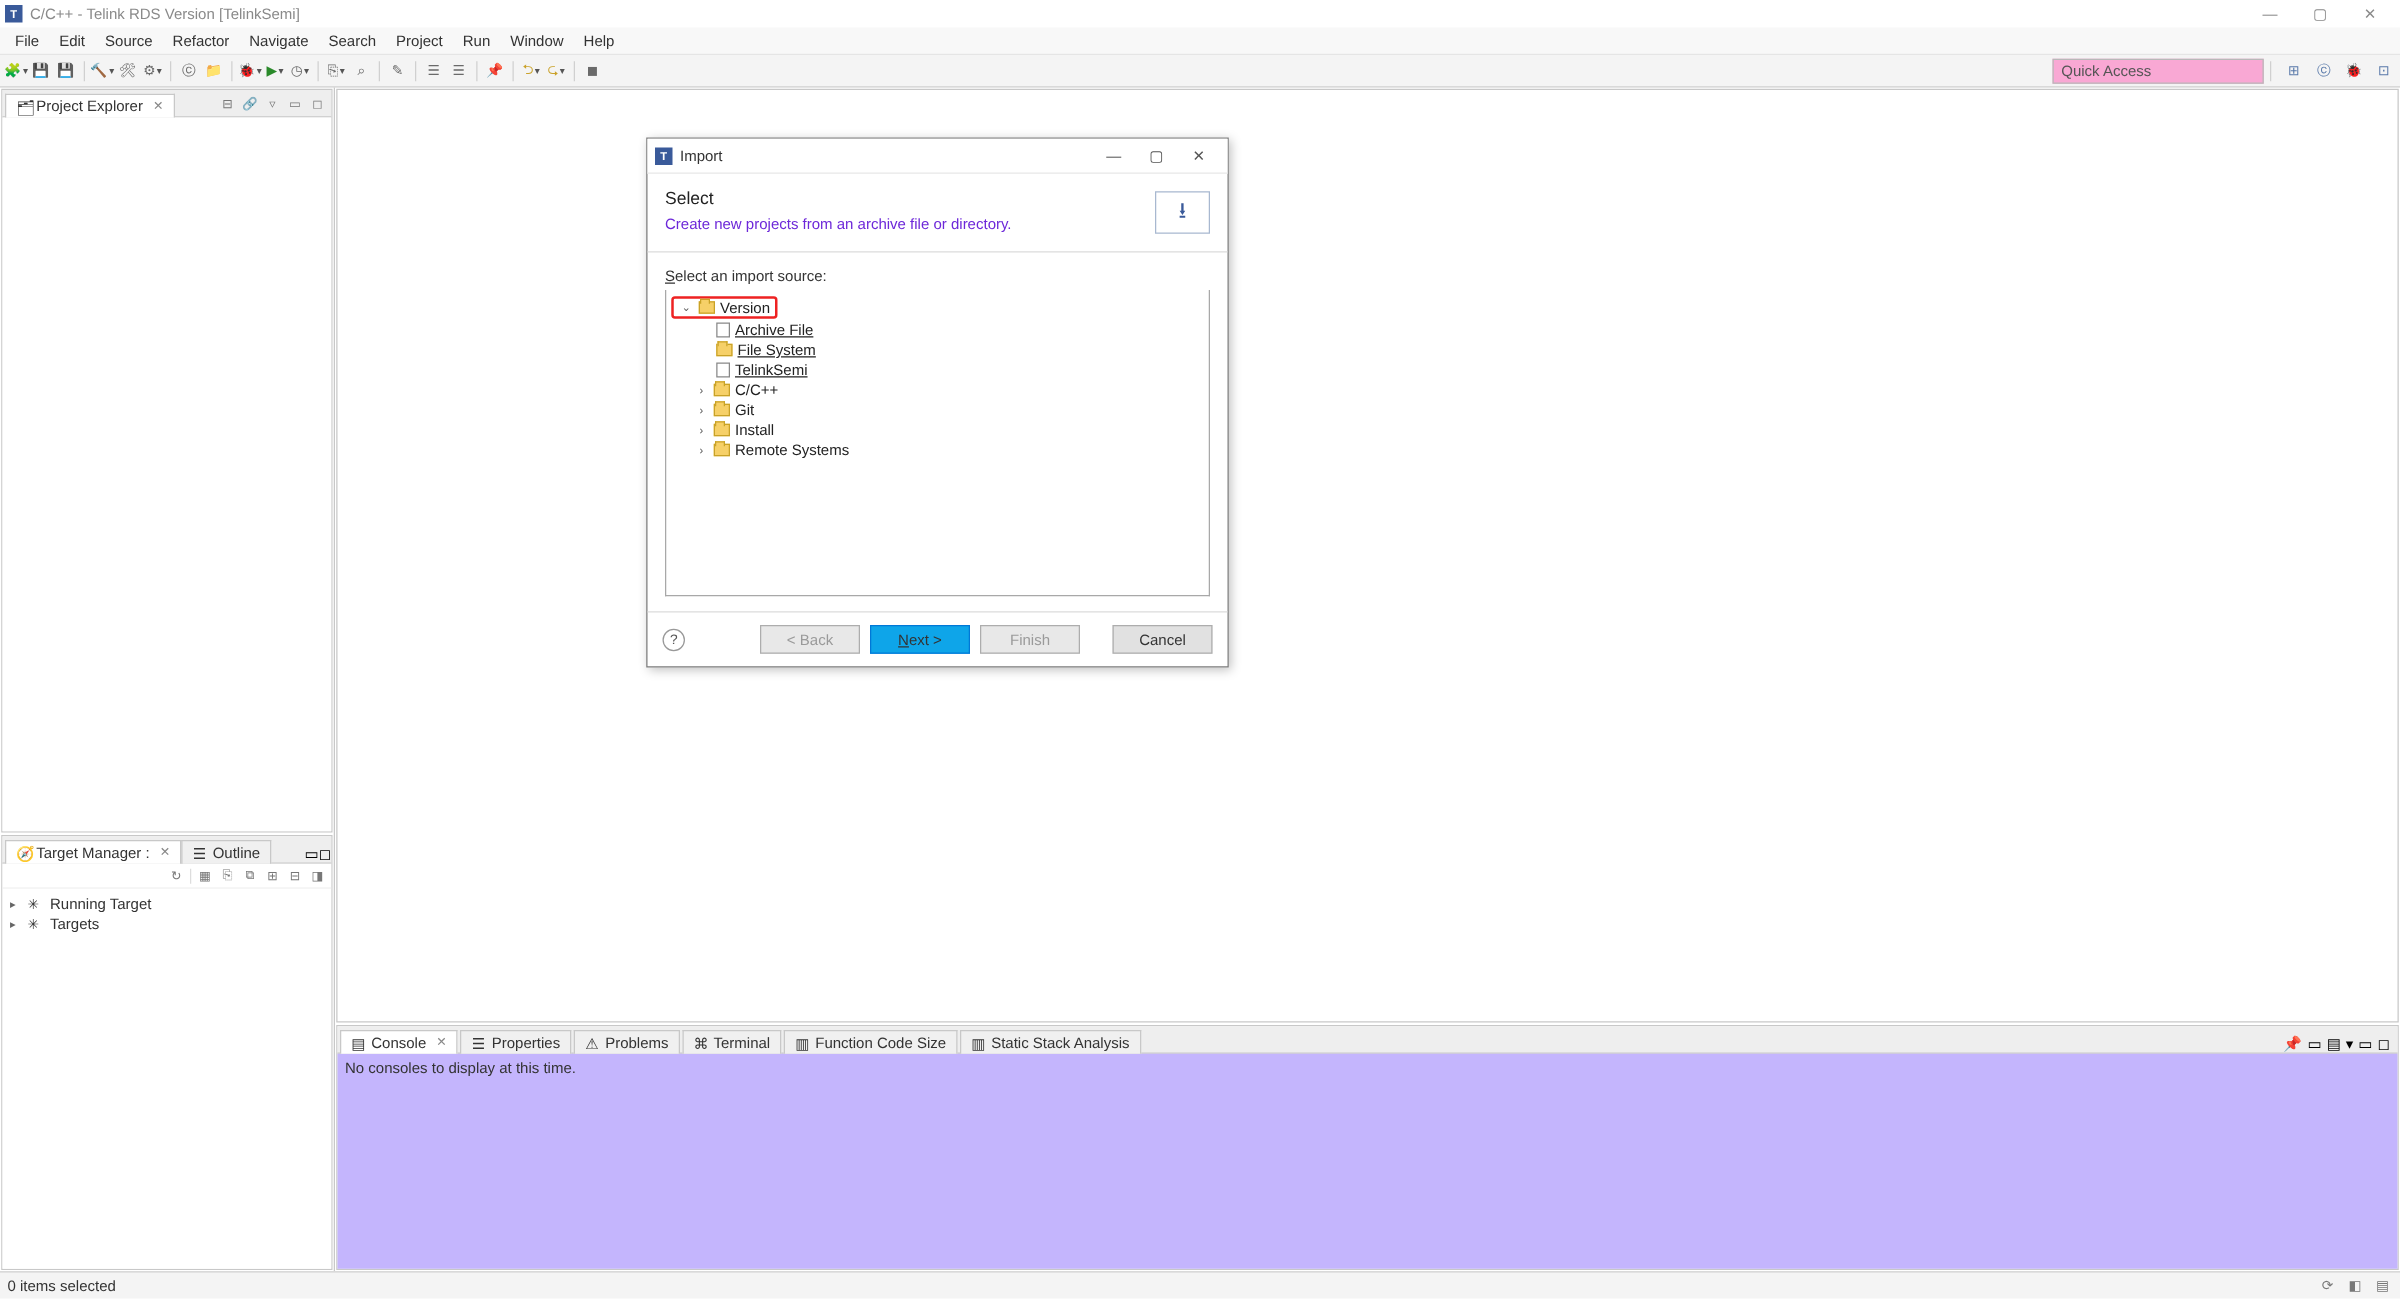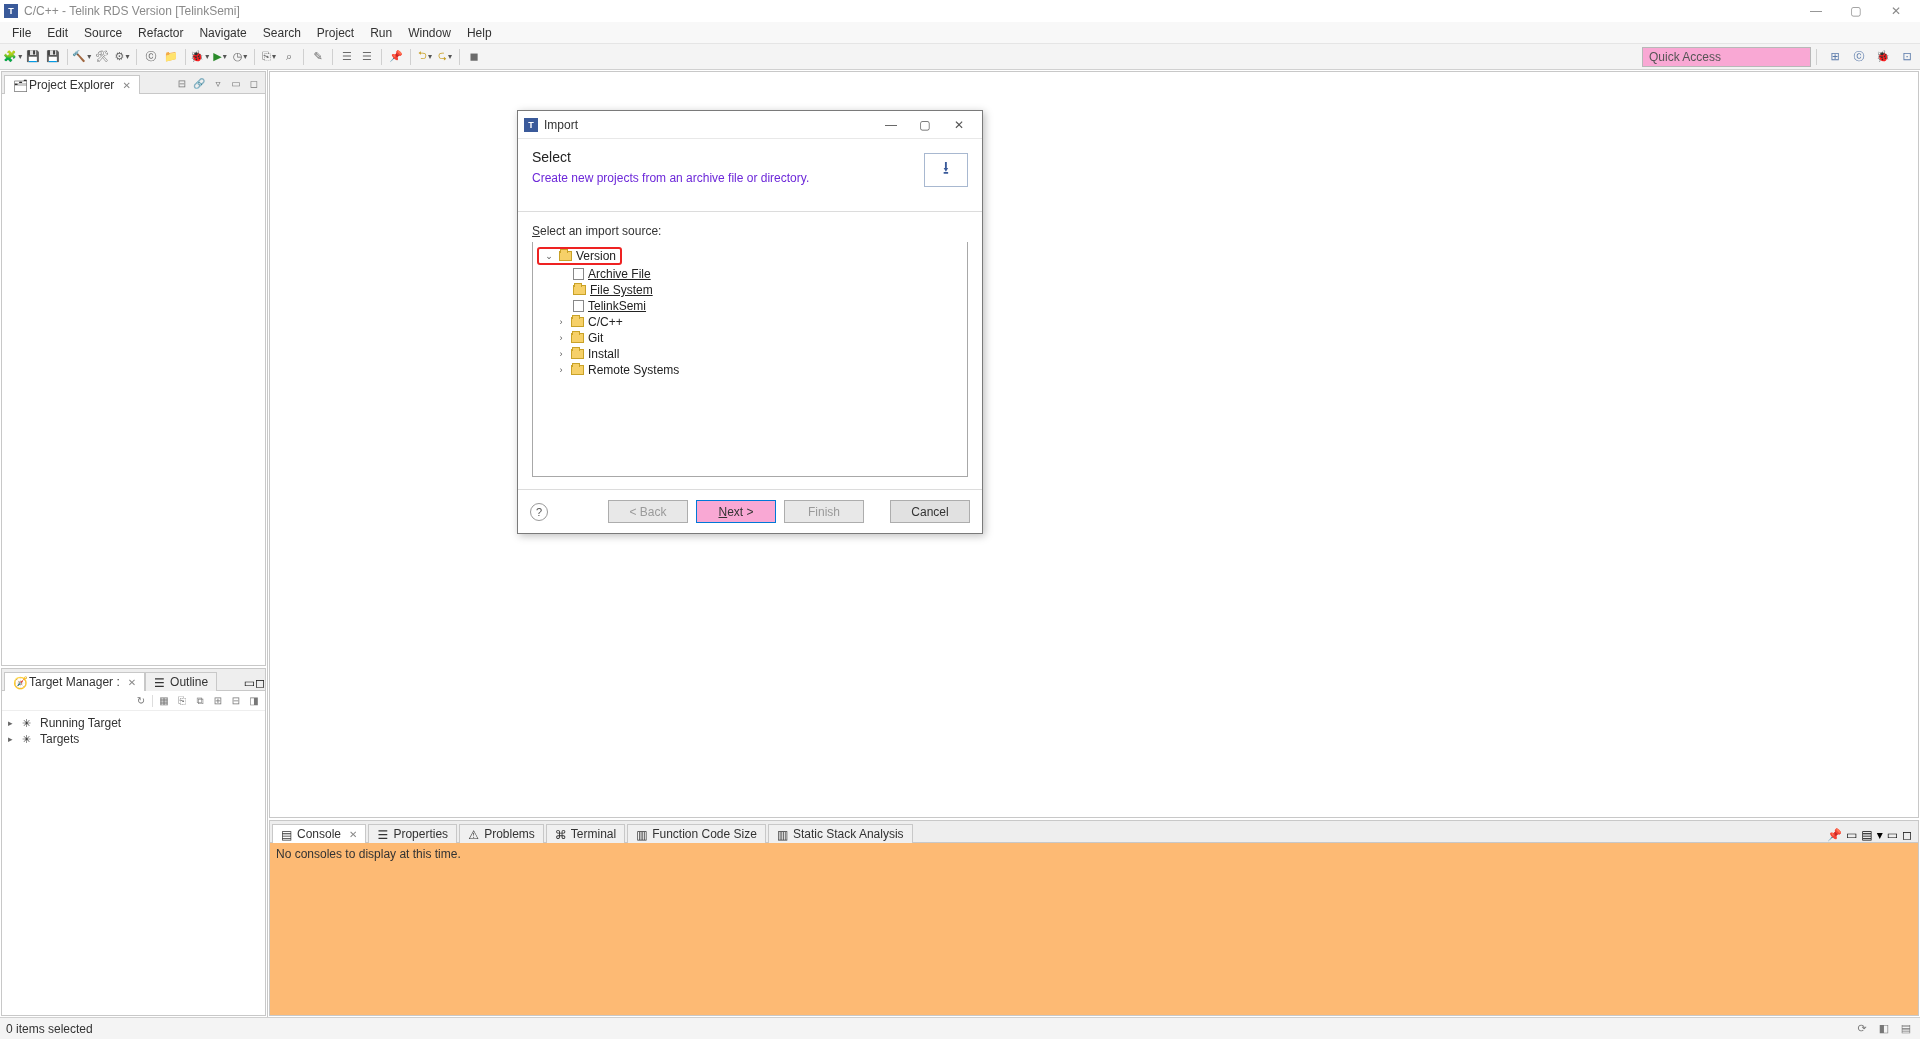--- a/index.html
+++ b/index.html
@@ -42,60 +42,60 @@
 
 .project-explorer { flex: 1; margin: 1px; }
 .target-manager { height: 348px; margin: 1px; }
 
 .editor-area { flex: 1; margin: 1px; border: 1px solid #c8c8c8; background: #ffffff; position: relative; }
 
 .bottom-panel { height: 196px; margin: 1px; border: 1px solid #c8c8c8; display: flex; flex-direction: column; }
 .bottom-tabbar { height: 22px; background: #eeeeee; display: flex; align-items: flex-end; border-bottom: 1px solid #c8c8c8; padding-left: 2px; }
 .bottom-tabbar .view-tab { margin-right: 2px; }
 .bottom-toolbar { margin-left: auto; display: flex; align-items: center; gap: 4px; padding-right: 6px; }
-.bottom-body { flex: 1; padding: 4px 6px; color: #333; background: #fdba74; }
+.bottom-body { flex: 1; padding: 4px 6px; color: #333; background: #c4b5fd; }
 
 
 .statusbar { position: absolute; bottom: 0; left: 0; right: 0; height: 22px; background: #f4f4f4; border-top: 1px solid #d0d0d0; display: flex; align-items: center; padding: 0 6px; color: #333; }
 .statusbar .spacer { flex: 1; }
 .statusbar .tray-icon { width: 16px; height: 16px; margin-left: 6px; font-size: 11px; color: #777; display: flex; align-items: center; justify-content: center; }
 
 
 .tree-item { display: flex; align-items: center; gap: 4px; padding: 1px 0; }
 .tree-item .arrow { width: 10px; font-size: 9px; color: #666; }
 .tree-item .node-icon { width: 14px; height: 12px; font-size: 11px; }
 
 
 .dialog { position: absolute; left: 517px; top: 110px; width: 466px; height: 424px; background: #ffffff; border: 1px solid #7a7a7a; box-shadow: 2px 2px 8px rgba(0,0,0,0.25); display: flex; flex-direction: column; }
 .dialog-titlebar { height: 28px; display: flex; align-items: center; padding: 0 6px; background: #ffffff; border-bottom: 1px solid #e8e8e8; }
 .dialog-titlebar .d-icon { width: 14px; height: 14px; background: #3a5a9a; margin-right: 6px; color: #fff; font-size: 9px; display: flex; align-items: center; justify-content: center; font-weight: bold; }
 .dialog-titlebar .d-title { flex: 1; color: #333; }
 .dialog-titlebar .d-btn { width: 34px; height: 24px; display: flex; align-items: center; justify-content: center; color: #555; }
-.dialog-header { padding: 10px 14px 24px 14px; display: flex; align-items: flex-start; border-bottom: 1px solid #dcdcdc; }
+.dialog-header { padding: 10px 14px 14px 14px; display: flex; align-items: center; border-bottom: 1px solid #dcdcdc; }
 .dialog-header .hdr-text { flex: 1; }
 .dialog-header h2 { font-size: 14px; font-weight: normal; color: #222; margin-bottom: 6px; }
 .dialog-header .hdr-desc { color: #6d28d9; }
 .dialog-header .hdr-icon { width: 44px; height: 34px; border: 1px solid #a8b8d0; display: flex; align-items: center; justify-content: center; color: #3a5a9a; font-size: 18px; margin-top: 4px; }
 .dialog-body { flex: 1; padding: 12px 14px; display: flex; flex-direction: column; }
 .dialog-body .label-row { margin-bottom: 4px; color: #333; }
 .dialog-body .filter-input { width: 100%; border: 1px solid #a8a8a8; padding: 2px 4px; color: #fff; background: #3399ff; }
 .dialog-body .filter-input::selection { background: #3399ff; color: #fff; }
 .tree-box { flex: 1; border: 1px solid #a8a8a8; border-top: none; overflow-y: scroll; padding: 4px 4px; background: #fff; }
 .tree-box .row { display: flex; align-items: center; gap: 4px; padding: 1px 0; color: #222; white-space: nowrap; }
 .tree-box .row .arrow { width: 12px; font-size: 9px; color: #555; text-align: center; }
 .tree-box .row.indent1 { padding-left: 18px; }
 .tree-box .row.indent2 { padding-left: 36px; text-decoration: underline; }
 .tree-box .highlight-red { border: 2px solid #ee2222; border-radius: 3px; padding: 0 4px; }
 
 .dialog-footer { height: 44px; border-top: 1px solid #dcdcdc; display: flex; align-items: center; padding: 0 12px; gap: 8px; }
 .dialog-footer .help-btn { width: 18px; height: 18px; border: 1px solid #999; border-radius: 50%; display: flex; align-items: center; justify-content: center; font-size: 11px; color: #555; }
 .dialog-footer .spacer { flex: 1; }
 .dialog-footer .dlg-btn { width: 80px; height: 23px; border: 1px solid #adadad; background: #e1e1e1; color: #333; display: flex; align-items: center; justify-content: center; }
 .dialog-footer .dlg-btn.disabled { color: #9a9a9a; background: #e8e8e8; }
-.dialog-footer .dlg-btn.default { border: 1px solid #0078d7; background: #f9a8d4; }
+.dialog-footer .dlg-btn.default { border: 1px solid #0078d7; background: #0ea5e9; }
 
 
 .folder { display: inline-block; width: 13px; height: 10px; background: #f6d068; border: 1px solid #c9a227; position: relative; }
 .folder.closed::before { content: ""; position: absolute; top: -3px; left: 0; width: 6px; height: 3px; background: #f6d068; border: 1px solid #c9a227; border-bottom: none; }
 .file-icon { display: inline-block; width: 11px; height: 12px; background: #fff; border: 1px solid #888; position: relative; }
 
 
 .tree-box::-webkit-scrollbar { width: 16px; }
 .tree-box::-webkit-scrollbar-thumb { background: #c8c8c8; border: 1px solid #a8a8a8; }
 .tree-box::-webkit-scrollbar-button { height: 16px; background: #e8e8e8; border: 1px solid #a8a8a8; }

